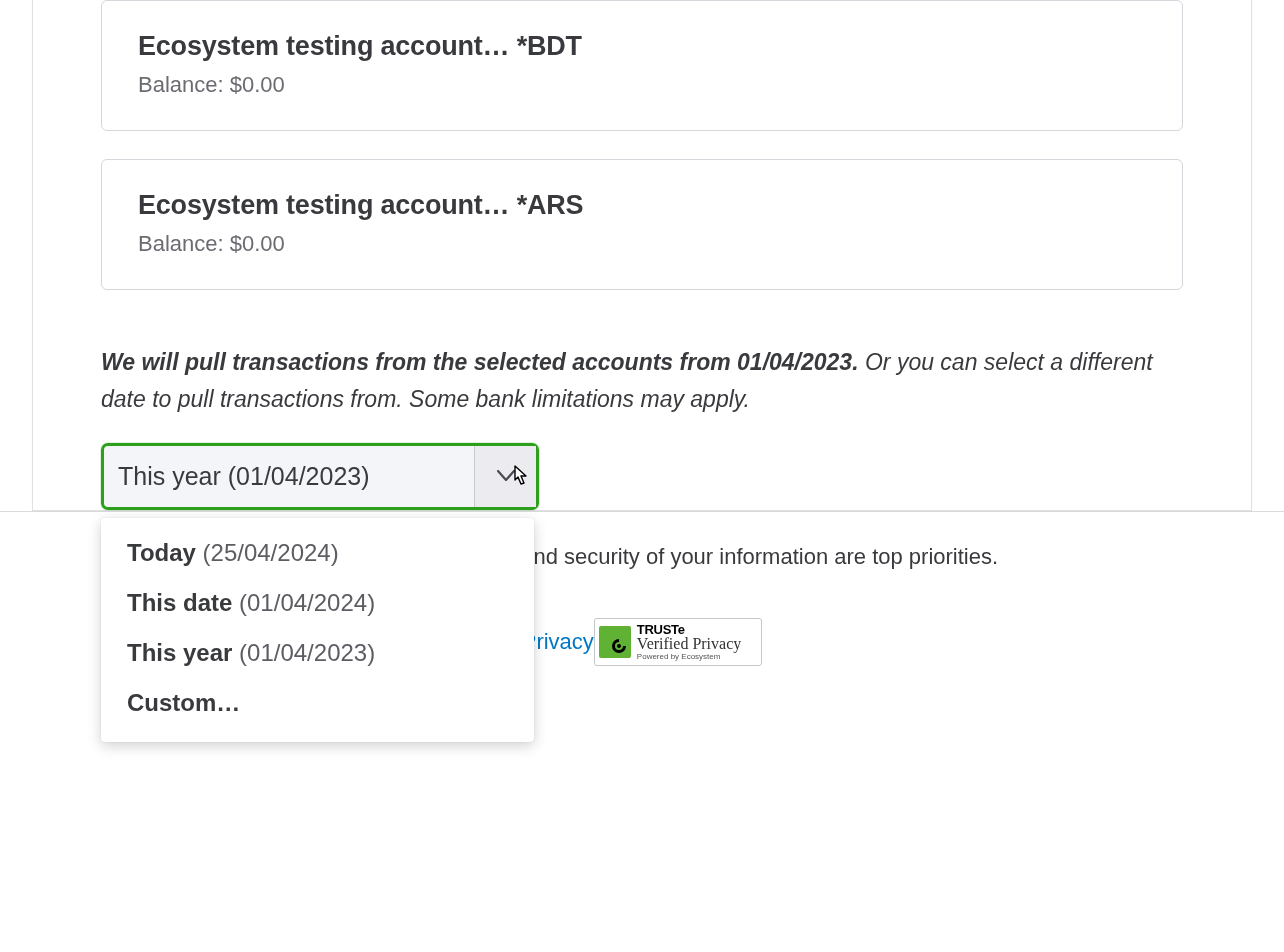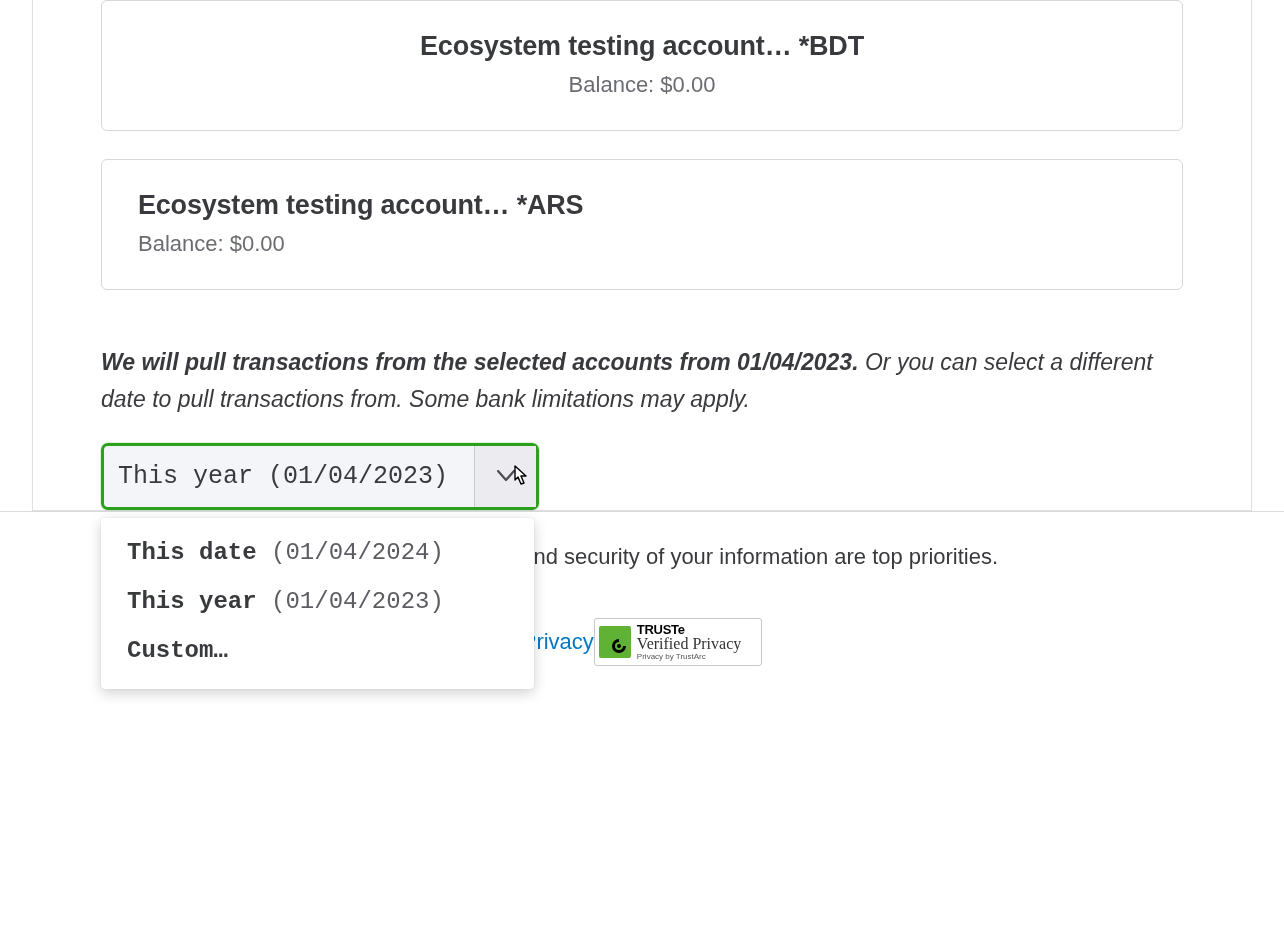--- a/index.html
+++ b/index.html
@@ -31,21 +31,20 @@
     .account-card {
       border: 1px solid #d4d7dc;
       border-radius: 6px;
       padding: 30px 36px 32px 36px;
       margin-top: 14px;
       margin-bottom: 28px;
       cursor: pointer;
     }
     .account-card:first-child {
       margin-top: 0;
-      text-align: center;
     }
     .account-title {
       font-size: 27px;
       font-weight: 700;
       color: #393a3d;
       letter-spacing: -0.2px;
     }
     .account-balance {
       font-size: 22px;
       color: #6b6c72;
@@ -62,21 +61,20 @@
     .pull-text .bold {
       font-weight: 700;
     }
     .pull-text .normal {
       font-weight: 400;
       color: #393a3d;
     }
     .dropdown-wrapper {
       position: relative;
       width: 384px;
-      font-family: Liberation Mono, monospace;
     }
     .dropdown-select {
       width: 438px;
       height: 67px;
       border: 3px solid #2ca01c;
       border-radius: 7px;
       background: #f4f5f8;
       display: flex;
       align-items: center;
       position: relative;
@@ -253,20 +251,23 @@
           <svg class="caret-icon" viewBox="0 0 18 12">
             <path d="M1 1 L9 10 L17 1" stroke="#4b4c50" stroke-width="2.2" fill="none" stroke-linecap="round" stroke-linejoin="round"></path>
           </svg>
           <svg class="cursor-icon" width="26" height="28" viewBox="0 0 26 28">
             <path d="M6 2 L6 16 L9 13 L12 20 L15 19 L12 12 L17 12 Z" fill="#ffffff" stroke="#000000" stroke-width="1.4" stroke-linejoin="round"></path>
           </svg>
         </div>
       </div>
 
       <div class="dropdown-menu">
+        <div class="dropdown-item">
+          <span class="item-bold">Today </span><span class="item-date">(25/04/2024)</span>
+        </div>
         <div class="dropdown-item">
           <span class="item-bold">This date </span><span class="item-date">(01/04/2024)</span>
         </div>
         <div class="dropdown-item">
           <span class="item-bold">This year </span><span class="item-date">(01/04/2023)</span>
         </div>
         <div class="dropdown-item">
           <span class="item-bold">Custom…</span><span class="item-date"></span>
         </div>
       </div>
@@ -291,17 +292,17 @@
     <div class="truste-badge">
       <div class="truste-left">
         <svg width="22" height="22" viewBox="0 0 22 22">
           <path d="M11 4 a7 7 0 1 0 7 7 h-3 a4 4 0 1 1 -4 -4 z" fill="#000"></path>
           <circle cx="11" cy="11" r="2" fill="#000"></circle>
         </svg>
       </div>
       <div class="truste-text">
         <div class="truste-text-1">TRUSTe</div>
         <div class="truste-text-2">Verified Privacy</div>
-        <div class="truste-text-3">Privacy by TrustArc</div>
+        <div class="truste-text-3">Powered by Ecosystem</div>
       </div>
     </div>
   </div>
 </div>
 
 </body></html>

